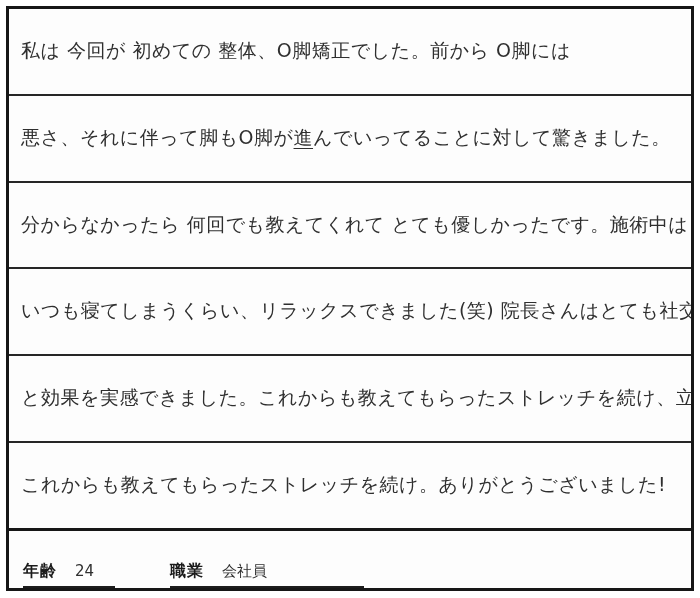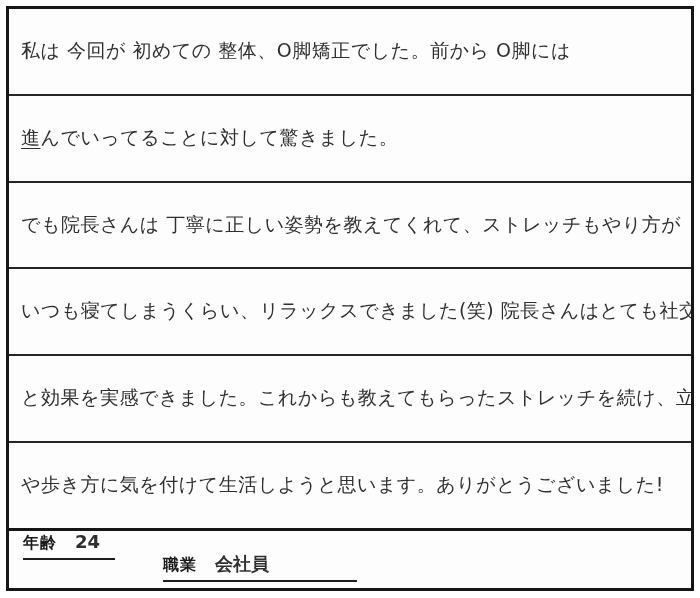--- a/index.html
+++ b/index.html
@@ -16,58 +16,59 @@
   .row{
     flex:1;display:flex;align-items:center;
     border-bottom:2px solid #262626;
     padding:0 26px 2px 12px;box-sizing:border-box;
     font-size:19px;line-height:1;letter-spacing:0.5px;color:#2f2f2f;
     white-space:nowrap;overflow:hidden;
   }
   .row:last-of-type{border-bottom:3px solid #161616;}
   .row .u{text-decoration:underline;text-underline-offset:4px;}
   .formrow{
-    height:57px;display:flex;align-items:flex-start;
-    padding:0 10px 0 14px;box-sizing:border-box;gap:0;
+    height:57px;display:flex;align-items:flex-end;
+    padding:0 10px 0 14px;box-sizing:border-box;gap:7px;
   }
   .field{
     display:flex;align-items:baseline;
     border-bottom:2px solid #1d1d1d;
     padding-bottom:4px;box-sizing:border-box;
   }
   .field .flabel{font-weight:bold;font-size:16px;color:#1b1b1b;letter-spacing:1px;white-space:nowrap;}
-  .field .fvalue{font-size:18px;color:#2f2f2f;margin-left:18px;white-space:nowrap;font-weight:bold;}
+  .field .fvalue{font-size:15px;color:#2f2f2f;margin-left:18px;white-space:nowrap;}
   .f-age{width:92px;margin-right:48px;}
   .f-occ{width:194px;margin-right:14px;margin-top:21px;}
   .f-res{flex:1;}
 </style>
 </head>
 <body>
 
 <div id="stage">
   <div class="paper">
     <div class="lines">
       <div class="row">
         <span>私は 今回が 初めての 整体、O脚矯正でした。前から O脚には</span>
       </div>
       <div class="row">
+        <span>悪さ、それに伴って脚もO脚が</span>
           <span class="u">進</span>
           <span>んでいってることに対して驚きました。</span>
       </div>
       <div class="row">
-        <span>でも院長さんは 丁寧に正しい姿勢を教えてくれて、ストレッチもやり方が</span>
+        <span>分からなかったら 何回でも教えてくれて とても優しかったです。施術中は</span>
       </div>
       <div class="row">
         <span>いつも寝てしまうくらい、リラックスできました(笑) 院長さんはとても社交的</span>
       </div>
       <div class="row">
         <span>と効果を実感できました。これからも教えてもらったストレッチを続け、立ち方</span>
       </div>
       <div class="row">
-        <span>や歩き方に気を付けて生活しようと思います。ありがとうございました!</span>
+        <span>これからも教えてもらったストレッチを続け。ありがとうございました!</span>
       </div>
     </div>
 
     <div class="formrow">
       <div class="field f-age">
         <span class="flabel">年齢</span>
         <span class="fvalue">24</span>
       </div>
       <div class="field f-occ">
         <span class="flabel">職業</span>

